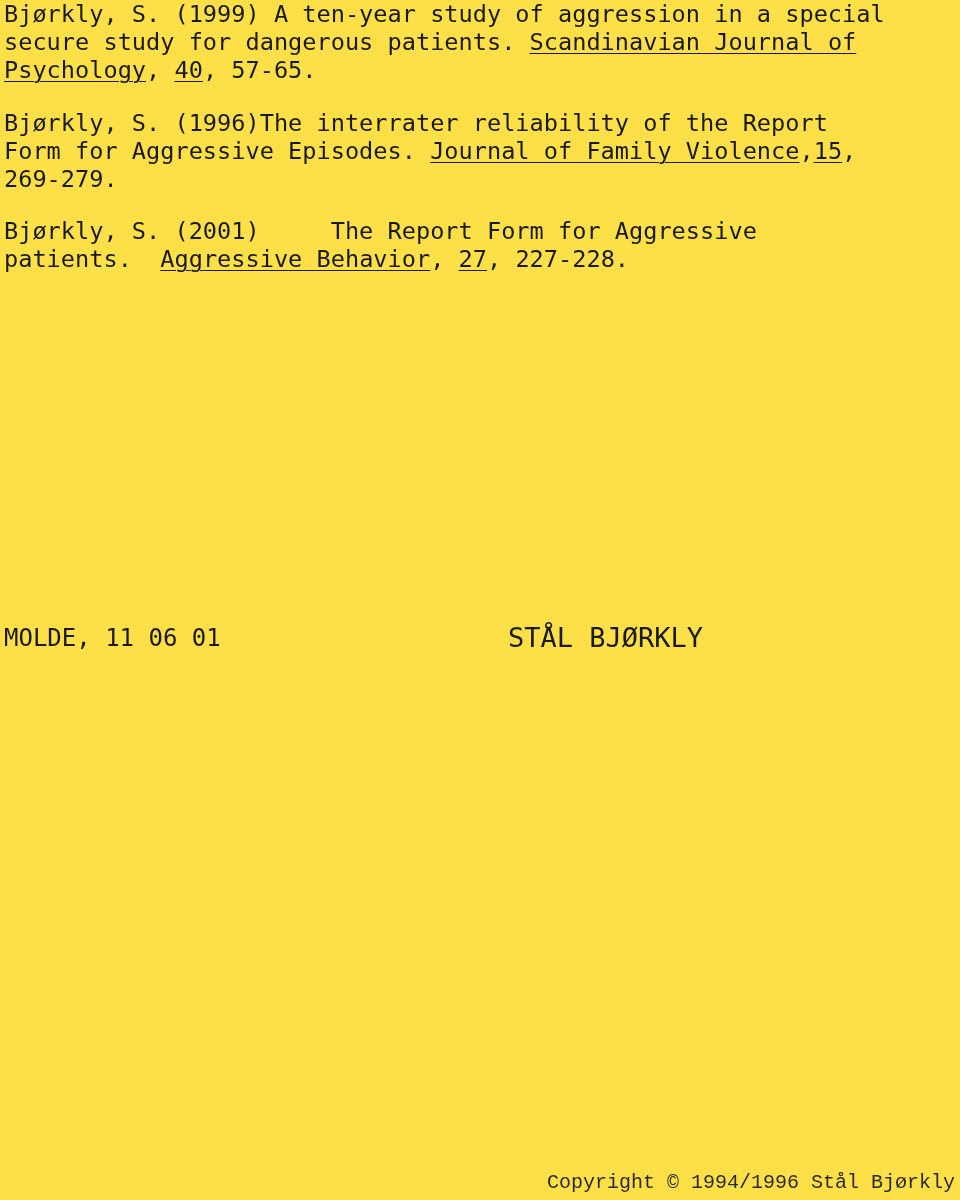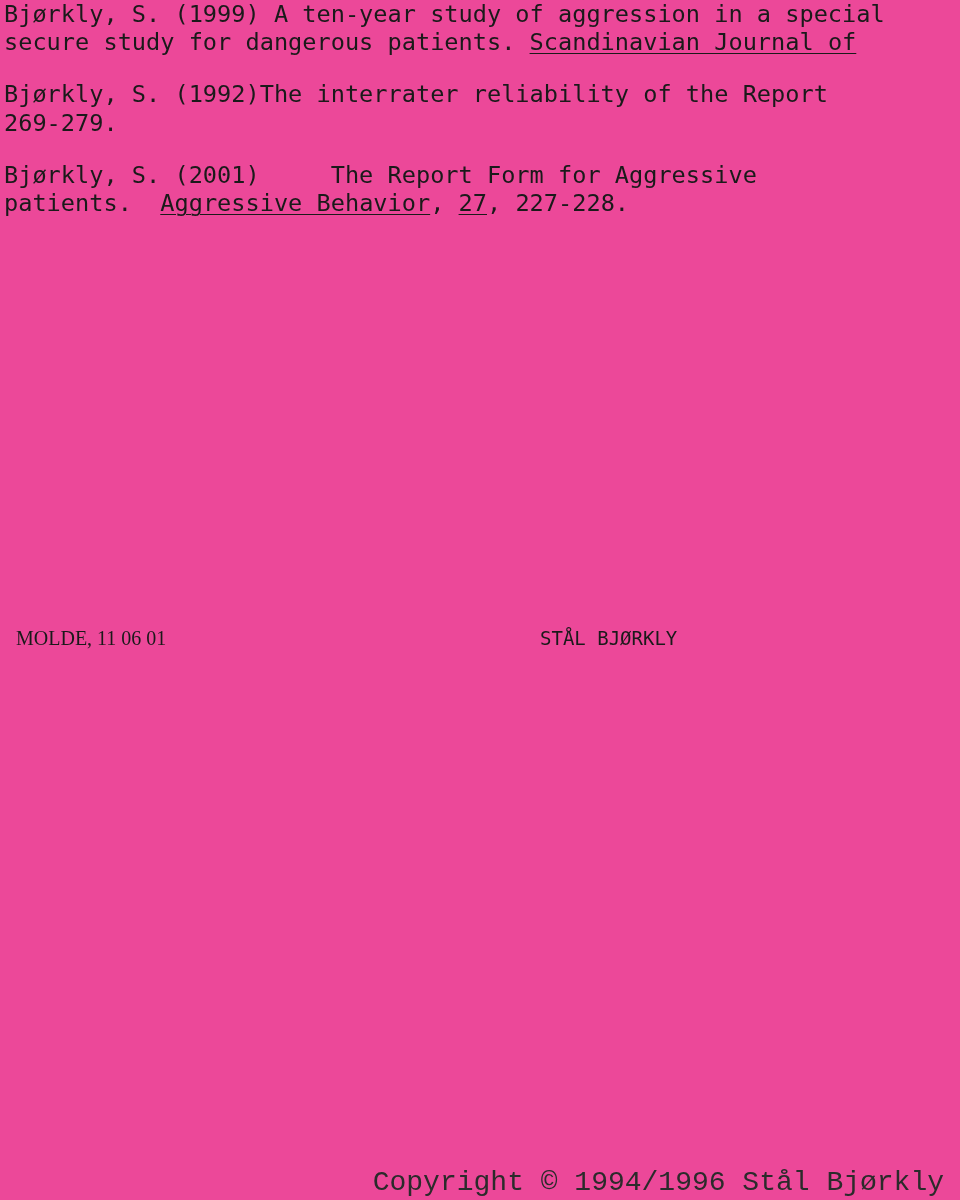--- a/index.html
+++ b/index.html
@@ -6,21 +6,21 @@
   html, body {
     margin: 0;
     padding: 0;
     background: #ffffff;
   }
 
   #page {
     position: relative;
     width: 960px;
     height: 1200px;
-    background: #ec4899;
+    background: #fde047;
     overflow: hidden;
     font-family: "DejaVu Sans Mono", "Liberation Mono", monospace;
     color: #1a1a1a;
     -webkit-font-smoothing: none;
   }
 
   
   .refs {
     position: absolute;
     left: 4px;
@@ -55,70 +55,71 @@
   .sig-row {
     position: absolute;
     left: 4px;
     top: 624px;
     width: 952px;
     height: 30px;
   }
 
   .sig-left {
     position: absolute;
-    left: 12px;
+    left: 0;
     top: 0;
-    font-size: 20px;
+    font-size: 24px;
     line-height: 28.2px;
     white-space: pre;
-    font-family: Liberation Serif, serif;
   }
 
   .sig-right {
     position: absolute;
-    left: 536px;
+    left: 504px;
     top: 0;
-    font-size: 19px;
+    font-size: 27px;
     line-height: 28.2px;
     white-space: pre;
   }
 
   
   .footer {
     position: absolute;
     left: 0;
     top: 1168px;
     width: 960px;
     height: 32px;
   }
 
   .copyright {
     position: absolute;
-    right: 16px;
+    right: 5px;
     top: 0;
     font-family: "Liberation Mono", "DejaVu Sans Mono", monospace;
-    font-size: 28px;
+    font-size: 20px;
     line-height: 30px;
     white-space: pre;
     color: #2b2b2b;
   }
 </style>
 </head>
 <body>
 
 <div id="page">
 
   <div class="refs">
       <div class="ref-block">
         <div class="ref-line"><span>Bjørkly, S. (1999) A ten-year study of aggression in a special</span></div>
         <div class="ref-line"><span>secure study for dangerous patients. </span><span class="u">Scandinavian Journal of</span></div>
+        <div class="ref-line"><span class="u">Psychology</span><span>, </span><span class="u">40</span><span>, 57-65.</span></div>
       </div>
       <div class="ref-gap"></div>
       <div class="ref-block">
-        <div class="ref-line"><span>Bjørkly, S. (1992)The interrater reliability of the Report</span></div>
+        <div class="ref-line"><span>Bjørkly, S. (1996)The interrater reliability of the Report</span></div>
+        <div class="ref-line"><span>Form for Aggressive Episodes. </span><span class="u">Journal of Family Violence</span><span>,</span><span class="u">15</span><span>,</span></div>
         <div class="ref-line"><span>269-279.</span></div>
       </div>
       <div class="ref-gap"></div>
       <div class="ref-block">
         <div class="ref-line"><span>Bjørkly, S. (2001)     The Report Form for Aggressive</span></div>
         <div class="ref-line"><span>patients.  </span><span class="u">Aggressive Behavior</span><span>, </span><span class="u">27</span><span>, 227-228.</span></div>
       </div>
     </div>
 
   <div class="sig-row">

